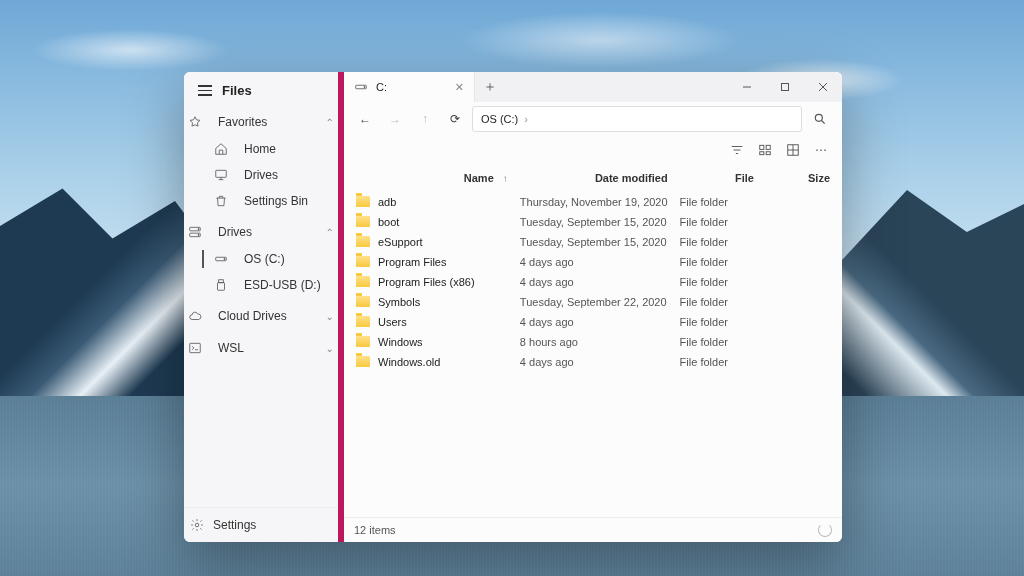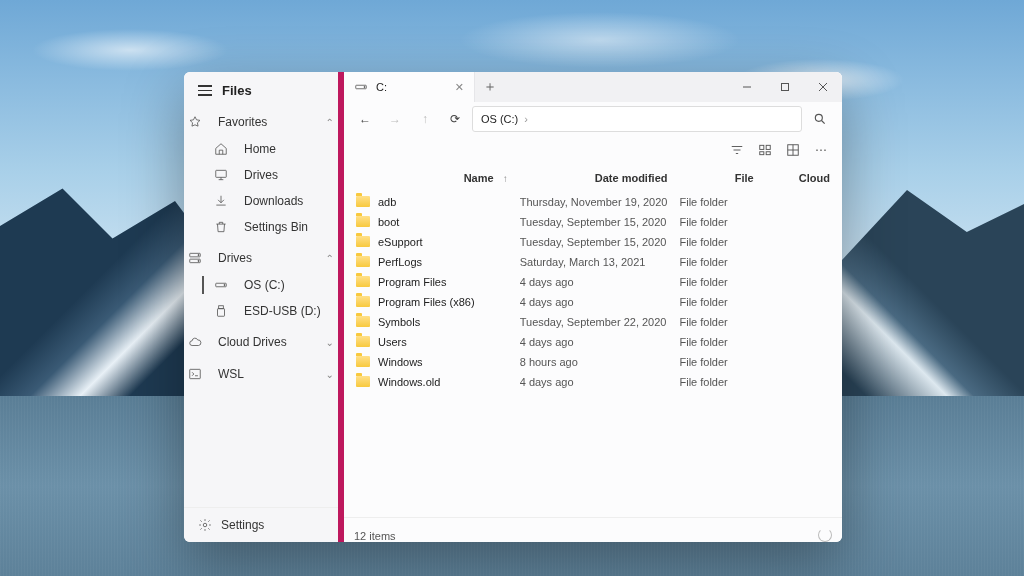--- a/index.html
+++ b/index.html
@@ -40,21 +40,21 @@
   .hamburger{display:flex;flex-direction:column;gap:3px;cursor:pointer}
   .hamburger span{display:block;width:14px;height:1.5px;background:#333}
   .sb-title{font-weight:600;font-size:13px}
   .sb-section{padding:2px 0}
   .sb-section-head{display:flex;align-items:center;gap:16px;padding:7px 4px;font-size:12px;color:#333;cursor:pointer}
   .sb-section-head .chev{margin-left:auto;color:#888;font-size:10px}
   .sb-item{display:flex;align-items:center;gap:16px;padding:6px 14px 6px 30px;font-size:12px;color:#333;cursor:pointer}
   .sb-item.active{position:relative}
   .sb-item.active::before{content:"";position:absolute;left:18px;top:4px;bottom:4px;width:2px;background:#555}
   .sb-grow{flex:1}
-  .sb-footer{display:flex;align-items:center;gap:9px;padding:10px 14px;font-size:12px;color:#333;border-top:1px solid #eee;cursor:pointer}
+  .sb-footer{display:flex;align-items:center;gap:9px;padding:10px 6px;font-size:12px;color:#333;border-top:1px solid #eee;cursor:pointer}
   .ic{width:14px;height:14px;display:inline-flex;align-items:center;justify-content:center;color:#555;flex:none}
   .ic svg{width:14px;height:14px;stroke:currentColor;fill:none;stroke-width:1.4}
 
   .main{flex:1;display:flex;flex-direction:column;background:#fcfcfd}
   .titlebar{height:30px;display:flex;align-items:stretch;background:#f1f1f3}
   .tab{display:flex;align-items:center;gap:8px;padding:0 10px;background:#fcfcfd;border-right:1px solid #e6e6e9;font-size:11px;min-width:110px;cursor:pointer}
   .tab .close{margin-left:auto;color:#888;font-size:11px;cursor:pointer}
   .newtab{width:30px;display:flex;align-items:center;justify-content:center;color:#666;font-size:14px;cursor:pointer}
   .tb-spacer{flex:1}
   .win-btn{width:38px;display:flex;align-items:center;justify-content:center;color:#555;cursor:pointer}
@@ -72,21 +72,21 @@
   .list{flex:1;overflow:auto;padding:0 6px}
   table{width:100%;border-collapse:collapse;font-size:11px}
   th{text-align:right;font-weight:700;padding:8px 6px;color:#333;position:sticky;top:0;background:#fcfcfd}
   th .sort-arrow{margin-left:6px;color:#888;font-size:10px}
   td{padding:4px 6px;color:#555;white-space:nowrap}
   td.name{color:#222}
   .folder-ic{display:inline-block;width:14px;height:11px;margin-right:8px;vertical-align:-1px;
     background:linear-gradient(#ffe08a,#f8c93e);border-radius:1px;position:relative}
   .folder-ic::before{content:"";position:absolute;top:-3px;left:0;width:6px;height:3px;background:#f8c93e;border-radius:1px 1px 0 0}
 
-  .status{height:24px;border-top:1px solid #eee;display:flex;align-items:flex-end;padding:0 10px;font-size:11px;color:#555}
+  .status{height:24px;border-top:1px solid #eee;display:flex;align-items:center;padding:0 10px;font-size:11px;color:#555}
   .status .spin{margin-left:auto;width:12px;height:12px;border:1.5px solid #bbb;border-top-color:transparent;border-radius:50%}
 </style>
 </head>
 <body>
 
 <div class="desktop">
   <div class="sky-clouds"></div>
   <div class="mountains-left"></div>
   <div class="mountains-right"></div>
   <div class="water"></div>
@@ -123,28 +123,20 @@
           <span>Home</span>
         </div>
         <div class="sb-item">
           <span class="ic">
               <svg viewBox="0 0 24 24">
                 <rect x="3" y="4" width="18" height="12" rx="1"></rect>
                 <path d="M8 20h8M12 16v4"></path>
               </svg>
             </span>
           <span>Drives</span>
-        </div>
-        <div class="sb-item">
-          <span class="ic">
-              <svg viewBox="0 0 24 24">
-                <path d="M12 3v12M7 10l5 5 5-5M4 19h16"></path>
-              </svg>
-            </span>
-          <span>Downloads</span>
         </div>
         <div class="sb-item">
           <span class="ic">
               <svg viewBox="0 0 24 24">
                 <path d="M4 7h16M9 7V4h6v3M6 7l1 13h10l1-13"></path>
               </svg>
             </span>
           <span>Settings Bin</span>
         </div>
       </div>
@@ -295,21 +287,21 @@
       <div class="list">
         <table>
           <thead>
             <tr>
               <th style="width:34%">
                 <span>Name</span>
                 <span class="sort-arrow">↑</span>
               </th>
               <th style="width:32%">Date modified</th>
               <th style="width:18%">File</th>
-              <th style="width:16%">Cloud</th>
+              <th style="width:16%">Size</th>
             </tr>
           </thead>
           <tbody id="file-rows">
               <tr class="row">
                 <td class="name"><span class="folder-ic"></span>adb</td>
                 <td>Thursday, November 19, 2020</td>
                 <td>File folder</td>
                 <td></td>
               </tr>
               <tr class="row">
@@ -318,26 +310,20 @@
                 <td>File folder</td>
                 <td></td>
               </tr>
               <tr class="row">
                 <td class="name"><span class="folder-ic"></span>eSupport</td>
                 <td>Tuesday, September 15, 2020</td>
                 <td>File folder</td>
                 <td></td>
               </tr>
               <tr class="row">
-                <td class="name"><span class="folder-ic"></span>PerfLogs</td>
-                <td>Saturday, March 13, 2021</td>
-                <td>File folder</td>
-                <td></td>
-              </tr>
-              <tr class="row">
                 <td class="name"><span class="folder-ic"></span>Program Files</td>
                 <td>4 days ago</td>
                 <td>File folder</td>
                 <td></td>
               </tr>
               <tr class="row">
                 <td class="name"><span class="folder-ic"></span>Program Files (x86)</td>
                 <td>4 days ago</td>
                 <td>File folder</td>
                 <td></td>

